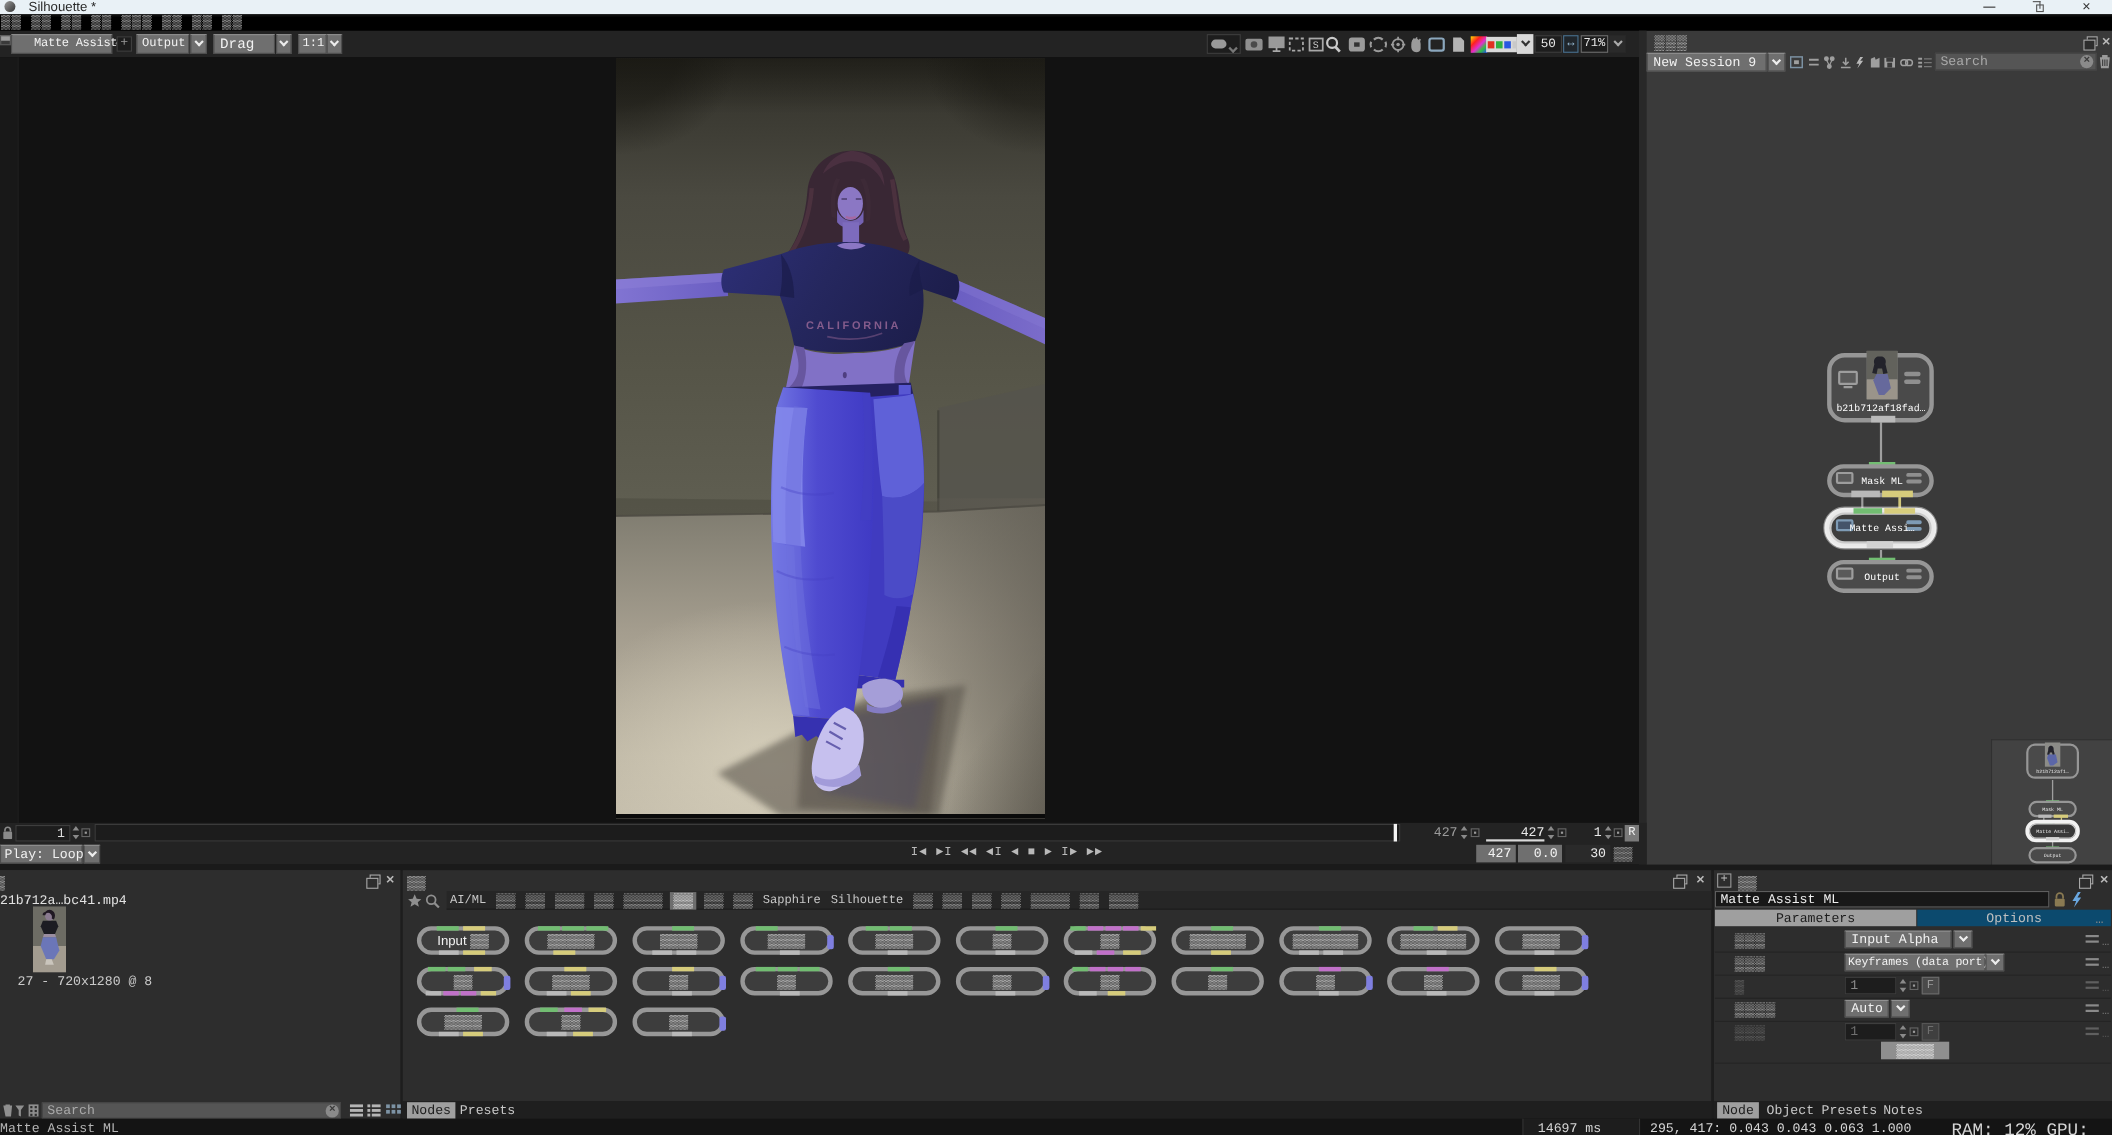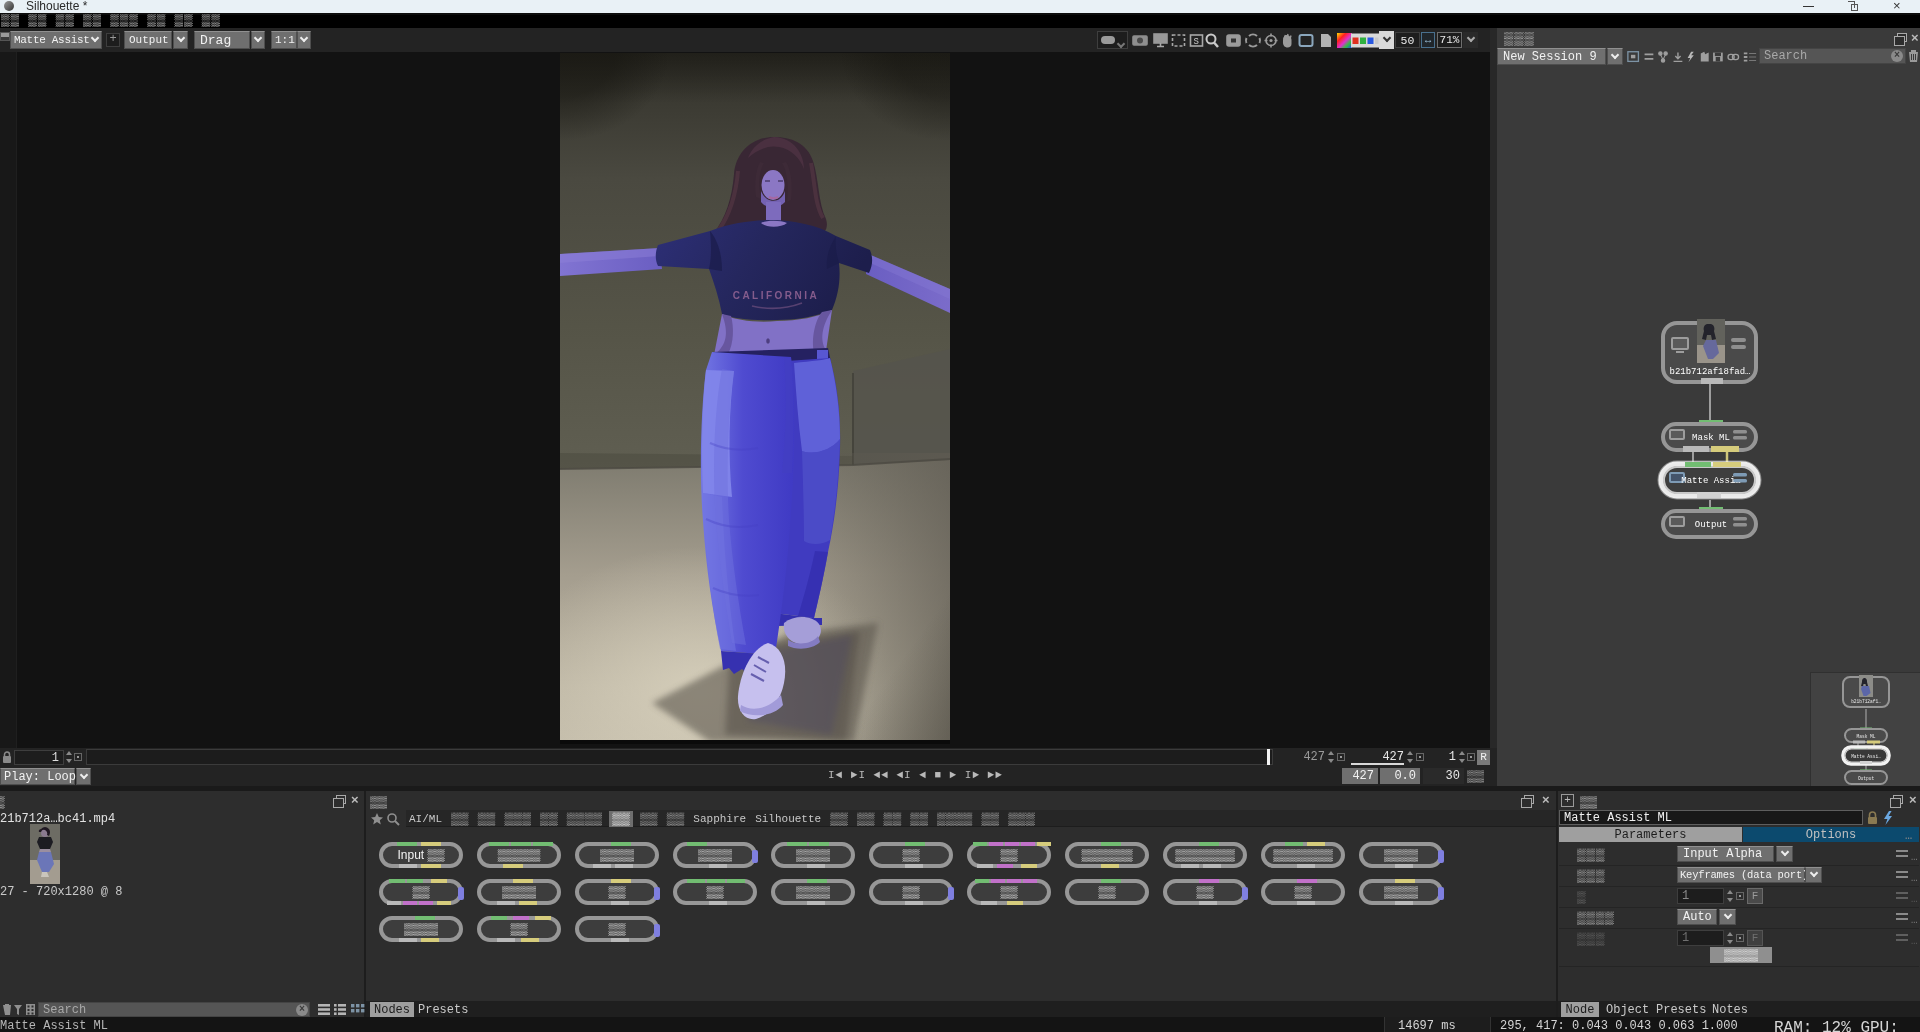--- a/index.html
+++ b/index.html
@@ -49,21 +49,21 @@
 <div class="abs" style="left:1803px;top:6px;width:11px;height:1px;background:#333;"></div>
 <div class="abs" style="left:1851px;top:4px;width:7px;height:7px;border:1px solid #555;background:#e9f1f6;"></div>
 <div class="abs" style="left:1848px;top:1px;width:7px;height:7px;border:1px solid #555;border-bottom:none;border-left:none;"></div>
 <div class="abs sans" style="left:1893px;top:-2px;font-size:13px;color:#333;">×</div>
 
 <div class="abs" style="left:0;top:15px;width:1920px;height:13px;background:#000;"></div>
 <div class="abs cjk" style="left:1px;top:14px;font-size:12px;color:#e0e0e0;letter-spacing:1px;word-spacing:4px;line-height:13px;">▒▒ ▒▒ ▒▒ ▒▒ ▒▒▒ ▒▒ ▒▒ ▒▒</div>
 
 <div class="abs" style="left:0;top:28px;width:1497px;height:24px;background:#232323;"></div>
 <div class="abs" style="left:0;top:32px;width:10px;height:9px;background:#9a9a9a;border:1px solid #555;box-shadow:inset 0 -3px 0 #3a3a3a;"></div>
-<div class="abs combo" style="left:10px;top:31px;width:92px;height:18px;font-size:11px;letter-spacing:-0.3px;padding:0 3px;">Matte Assist<span class="cv" style="margin-left:auto"></span></div>
+<div class="abs combo" style="left:10px;top:31px;width:92px;height:18px;font-size:11px;letter-spacing:-0.3px;padding:0 20px;">Matte Assist<span class="cv" style="margin-left:auto"></span></div>
 <div class="abs darkin" style="left:106px;top:33px;width:14px;height:14px;color:#999;text-align:center;line-height:11px;font-size:12px;">+</div>
 <div class="abs combo" style="left:124px;top:31px;width:48px;height:18px;font-size:11px;padding:0 4px;">Output</div>
 <div class="abs chev" style="left:173px;top:31px;width:15px;height:18px;">
       <span class="cv"></span>
     </div>
 <div class="abs combo" style="left:194px;top:31px;width:56px;height:18px;">Drag</div>
 <div class="abs chev" style="left:251px;top:31px;width:14px;height:18px;">
       <span class="cv"></span>
     </div>
 <div class="abs combo" style="left:271px;top:31px;width:26px;height:18px;font-size:11px;padding:0 3px;">1:1</div>
@@ -603,21 +603,21 @@
   <rect width="30" height="60" fill="#75746e"></rect>
   <rect x="0" y="0" width="30" height="36" fill="#6d6c64"></rect>
   <rect x="0" y="36" width="30" height="24" fill="#a39c90"></rect>
   <circle cx="15" cy="9" r="4" fill="#8a7a90"></circle>
   <path d="M11 5 q4 -4 8 0 q2 3 0 7 l-2 -1 q1 -3 -2 -5 q-3 -1 -4 2 l-2 0 q-1 -2 2 -3 z" fill="#201823"></path>
   <path d="M9 13 l12 0 2 5 -3 7 -10 0 -3 -7 z" fill="#1c1c22"></path>
   <path d="M10 25 l10 0 1 3 -12 0 z" fill="#9a8ea0"></path>
   <path d="M9 28 l12 0 3 12 -5 8 -7 0 -5 -12 z" fill="#6b76b8"></path>
   <path d="M12 48 l5 0 2 5 -8 0 z" fill="#cac5bc"></path>
 </svg>
-<div class="abs" style="left:0px;top:885px;font-size:12px;color:#c9c9c9;text-align:center;">27 - 720x1280 @ 8</div>
+<div class="abs" style="left:16px;top:885px;font-size:12px;color:#c9c9c9;text-align:center;">27 - 720x1280 @ 8</div>
 <svg class="abs" style="left:2px;top:1003px;" width="34" height="13" viewBox="0 0 34 13">
   <path d="M1 2h8l-1 10H3zM3 2V1h4v1" fill="#8f8f8f"></path>
   <path d="M12 2h8l-3 4v6l-2-1V6z" fill="#8f8f8f"></path>
   <rect x="24" y="1" width="9" height="11" fill="#8f8f8f"></rect>
       <g fill="#2d2d2d">
         <rect x="25.5" y="2.5" width="2" height="2"></rect>
         <rect x="29.5" y="2.5" width="2" height="2"></rect>
         <rect x="25.5" y="6" width="2" height="2"></rect>
         <rect x="29.5" y="6" width="2" height="2"></rect>
         <rect x="25.5" y="9.5" width="2" height="2"></rect>

